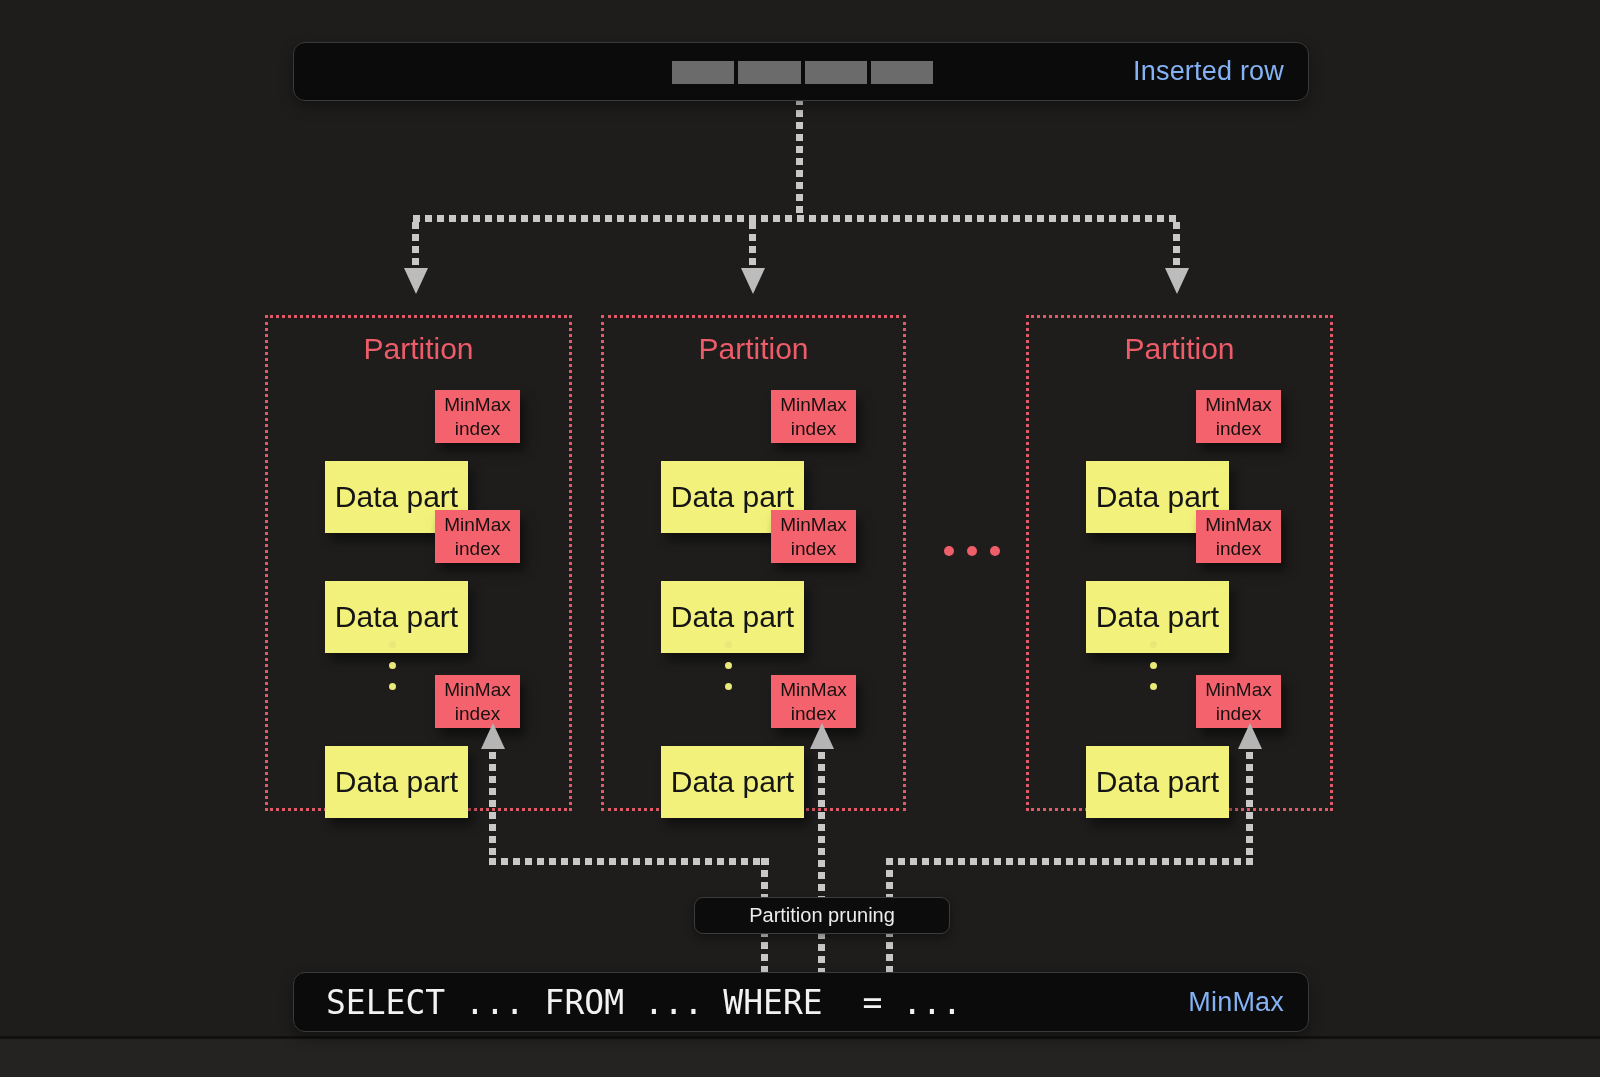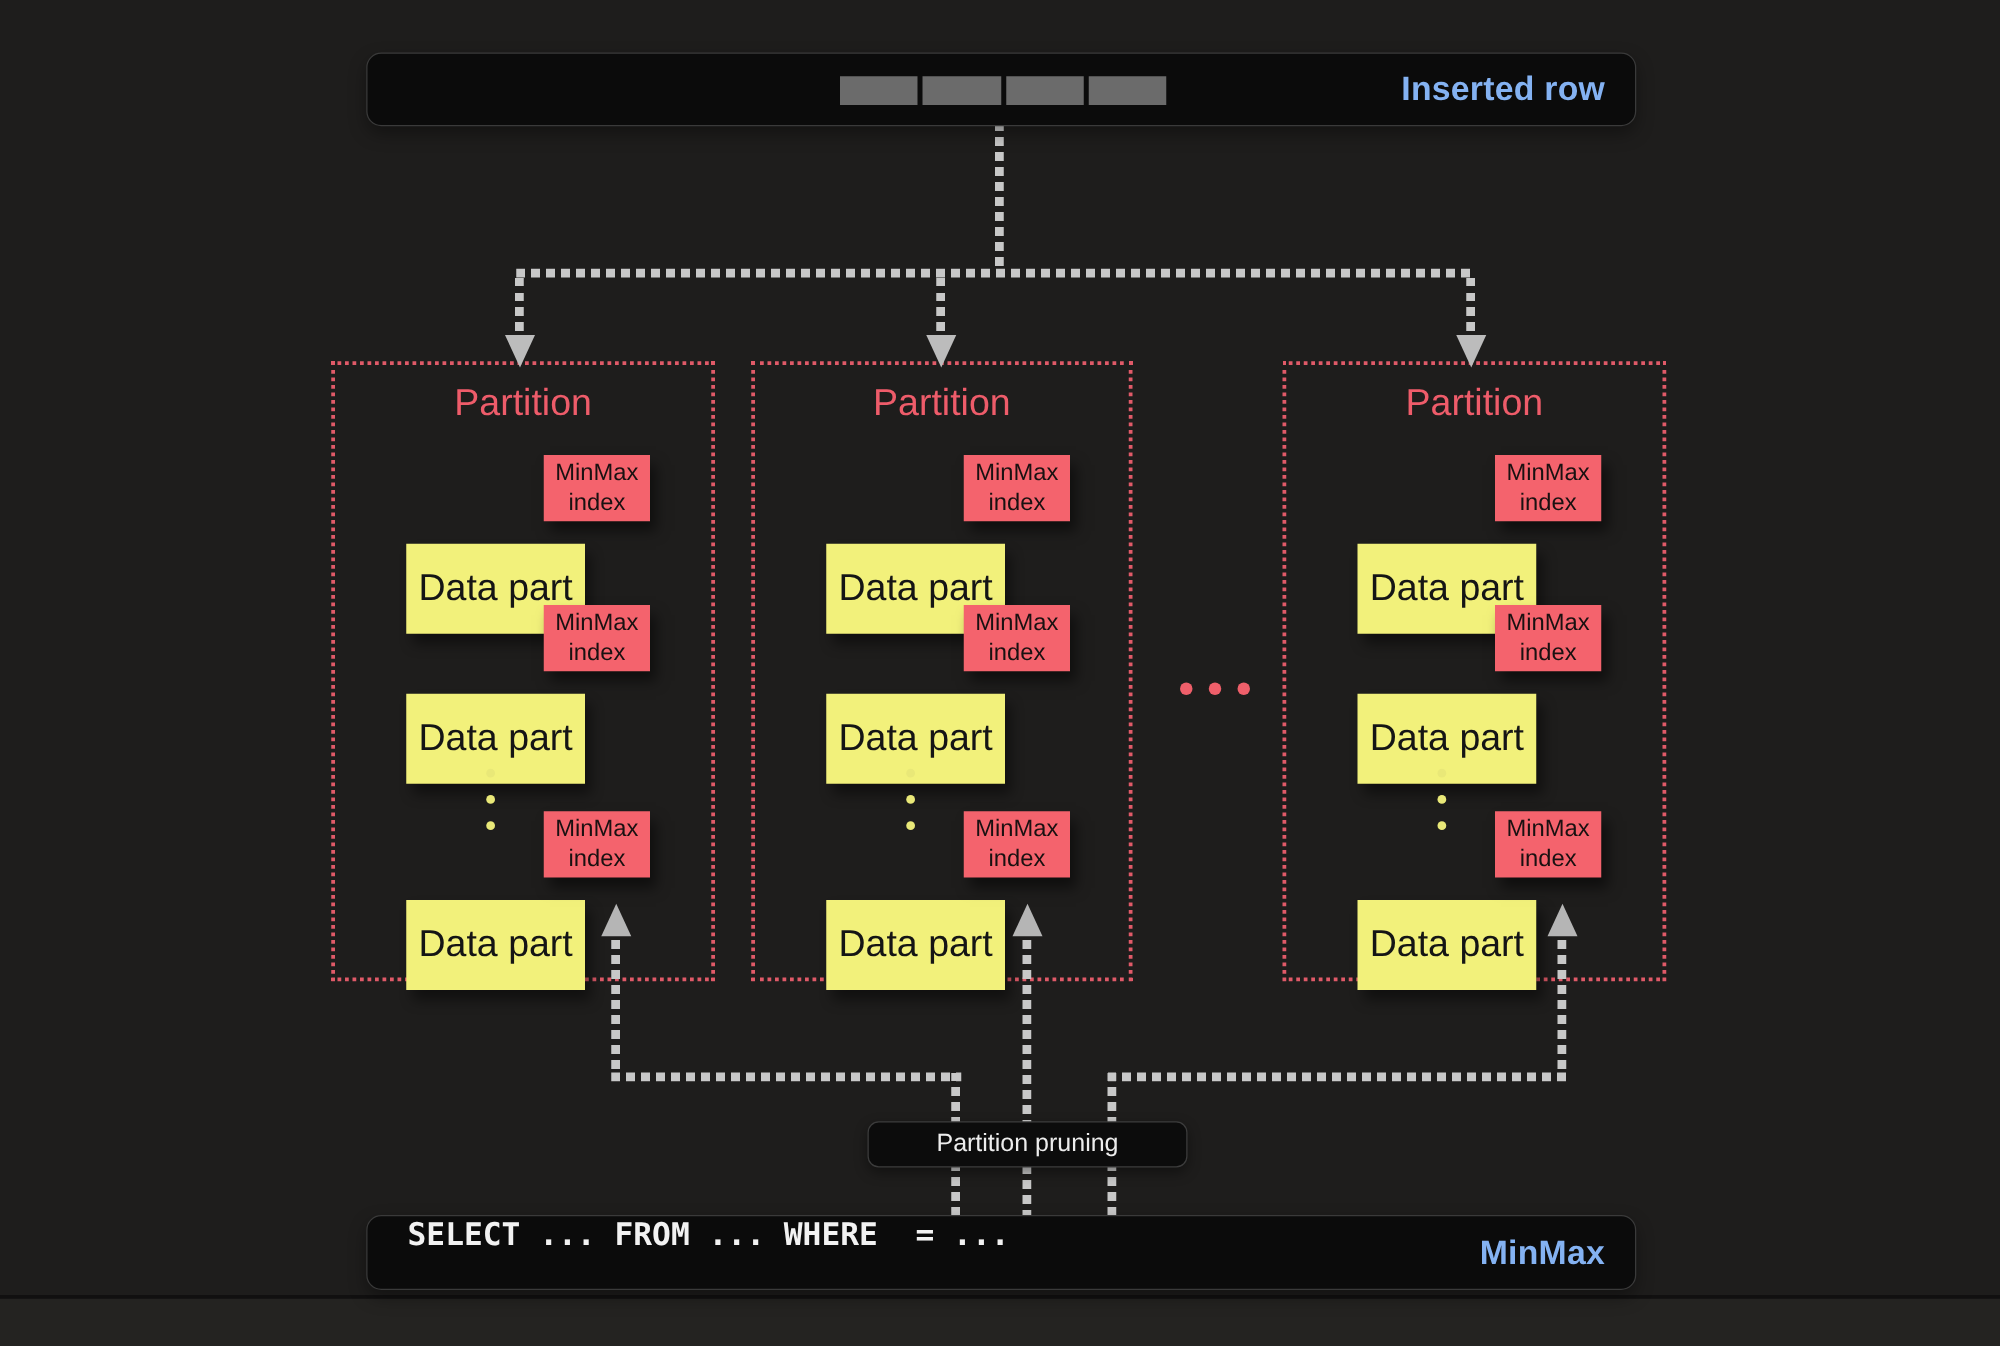--- a/index.html
+++ b/index.html
@@ -13,21 +13,21 @@
   }
   .footer-strip{
     position:absolute;left:0;top:1036px;width:1600px;height:41px;
     background:#242321;border-top:3px solid #111010;
   }
   
   .bar{
     position:absolute;left:293px;width:1016px;height:59px;
     background:#0b0b0b;border:1.5px solid #3a3a3a;border-radius:12px;
     box-shadow:0 6px 14px rgba(0,0,0,.35);
-    box-sizing:border-box;z-index:4;font-weight:bold;
+    box-sizing:border-box;z-index:4;
   }
   .bar-label{
     position:absolute;right:24px;top:0;height:100%;
     display:flex;align-items:center;
     font-size:27px;color:#84b2f2;letter-spacing:.2px;
   }
   .cellrow{
     position:absolute;left:378px;top:18px;width:261px;height:23px;
     display:flex;gap:4px;
   }
@@ -54,21 +54,21 @@
     border-left:12px solid transparent;border-right:12px solid transparent;
     border-top:26px solid #bcbcbc;
   }
   .head-up{
     position:absolute;width:0;height:0;z-index:2;
     border-left:12px solid transparent;border-right:12px solid transparent;
     border-bottom:26px solid #b5b5b5;
   }
   
   .partition{
-    position:absolute;top:289px;height:496px;
+    position:absolute;top:315px;height:496px;
     border:3px dotted #e05a68;box-sizing:border-box;z-index:1;
   }
   .ptitle{
     position:absolute;left:0;right:0;top:14px;text-align:center;
     color:#ee5c6a;font-size:30px;
   }
   .datapart{
     position:absolute;width:143px;height:72px;background:#f2f17b;
     display:flex;align-items:center;justify-content:center;
     color:#151515;font-size:30px;z-index:3;
@@ -86,23 +86,23 @@
     position:absolute;left:0;width:7px;height:7px;border-radius:50%;
     background:#e9e878;display:block;
   }
   .cdots{
     position:absolute;left:944px;top:546px;display:flex;gap:13px;z-index:2;
   }
   .cdots i{width:10px;height:10px;border-radius:50%;background:#ef5f6a;display:block;}
   
   .sql{
     position:absolute;left:32px;top:0;height:100%;
-    display:flex;align-items:flex-start;white-space:pre;
+    display:flex;align-items:center;white-space:pre;
     font-family:"DejaVu Sans Mono","Liberation Mono",monospace;
-    font-size:25px;color:#f2f2f2;
+    font-size:33px;color:#f2f2f2;
   }
   .sql .key{color:#f2656e;}
 </style>
 </head>
 <body>
 
 <div class="stage">
 
   <div class="bar" style="top:42px">
     <div class="cellrow">

